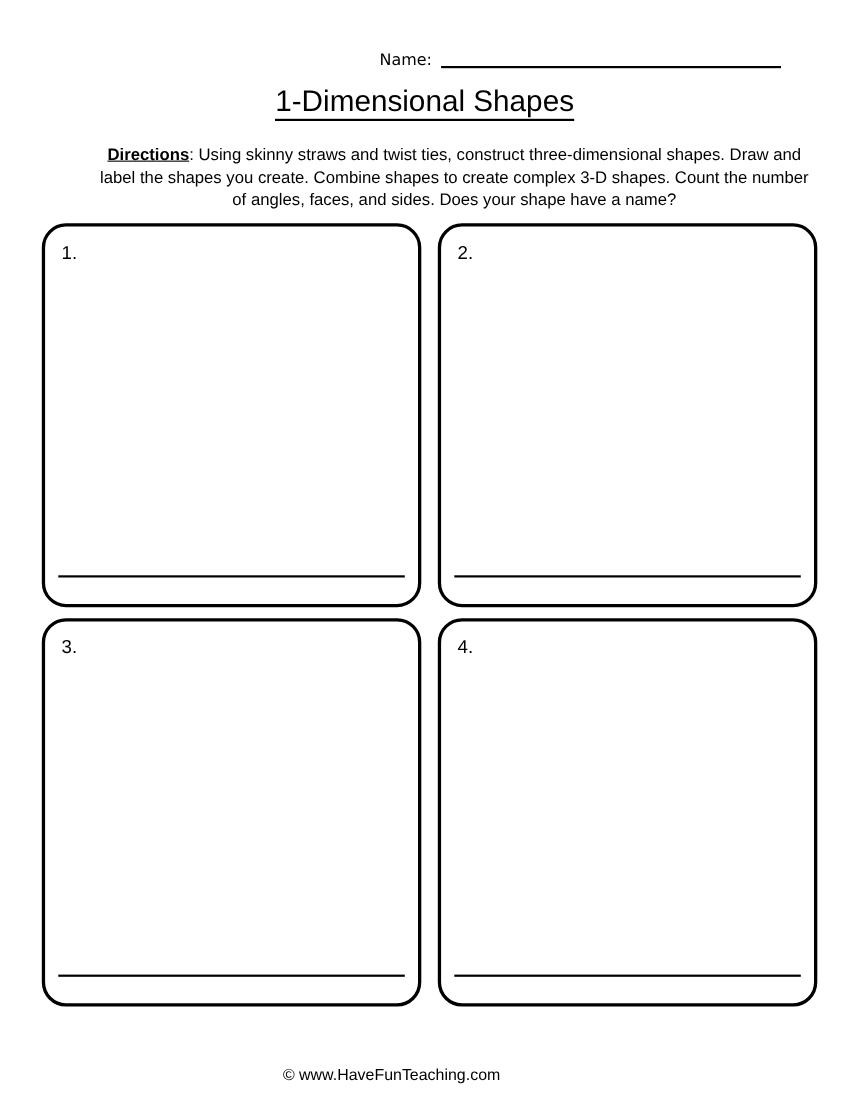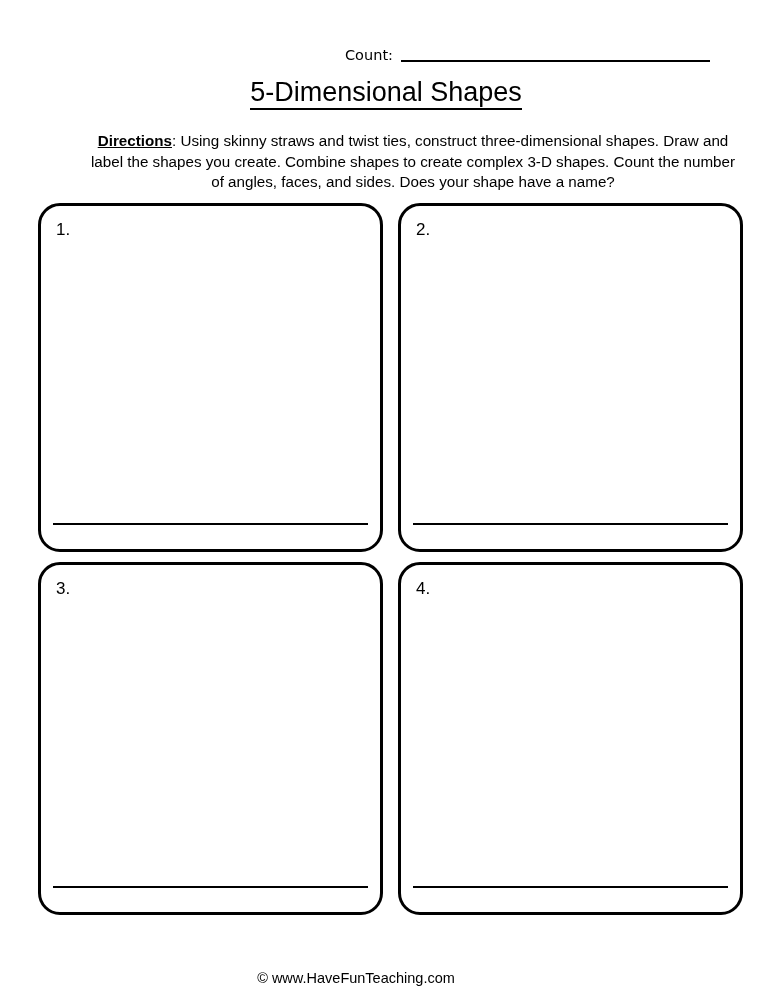--- a/index.html
+++ b/index.html
@@ -132,26 +132,26 @@
     font-size: 14.5px;
     line-height: 18px;
   }
 </style>
 </head>
 <body>
 
 <div class="page">
 
   <div class="name-row">
-    <span class="name-label">Count:</span>
+    <span class="name-label">Name:</span>
     <span class="name-blank"></span>
   </div>
 
   <div class="title-wrap">
-    <span class="title">5-Dimensional Shapes</span>
+    <span class="title">1-Dimensional Shapes</span>
   </div>
 
   <p class="directions">
     <span class="directions-label">Directions</span><span>:</span><span>  Using skinny straws and twist ties, construct three-dimensional shapes. Draw and label the shapes you create. Combine shapes to create complex 3-D shapes.  Count the number of angles, faces, and sides.  Does your shape have a name?</span>
   </p>
 
   <div class="boxes">
 
     <div class="qbox c1 r1">
       <span class="qnum">1.</span>

